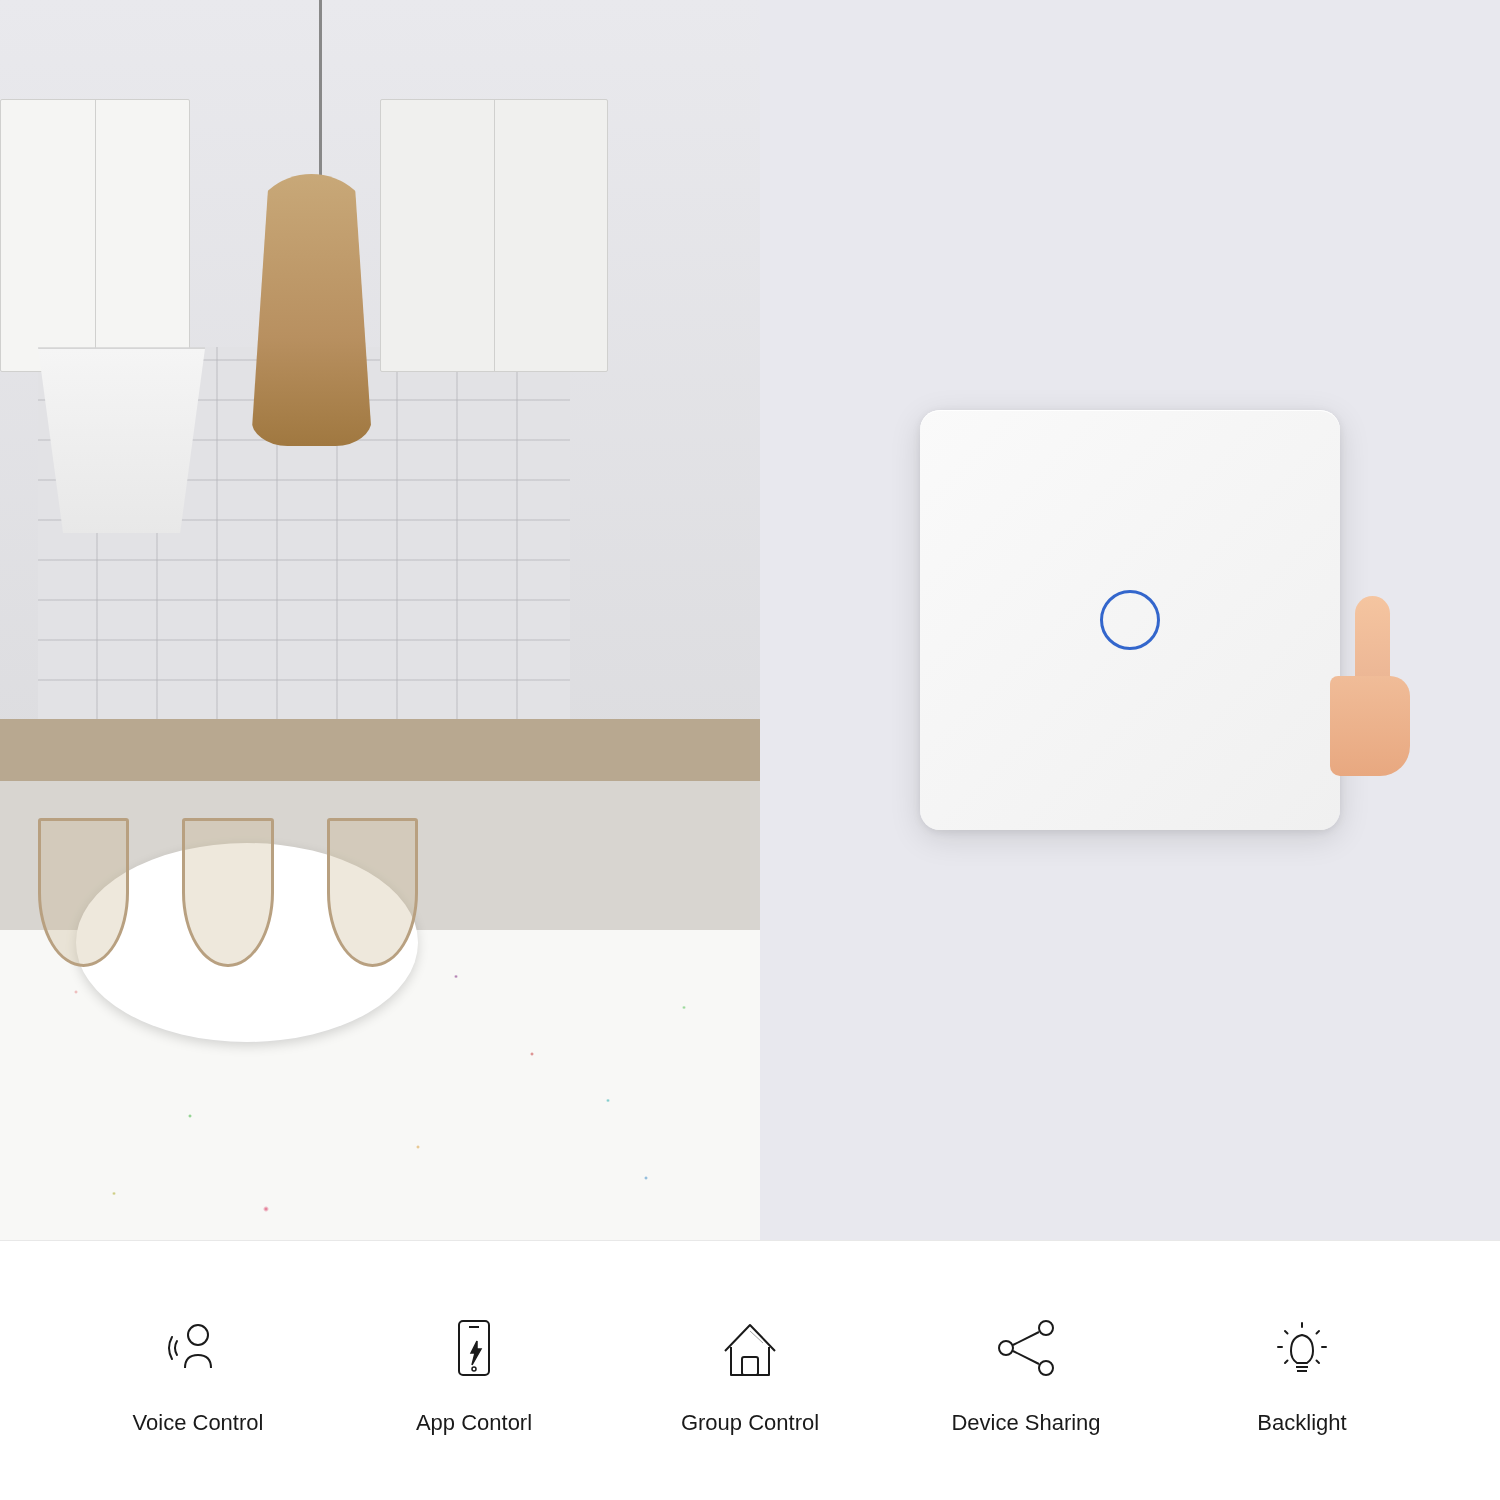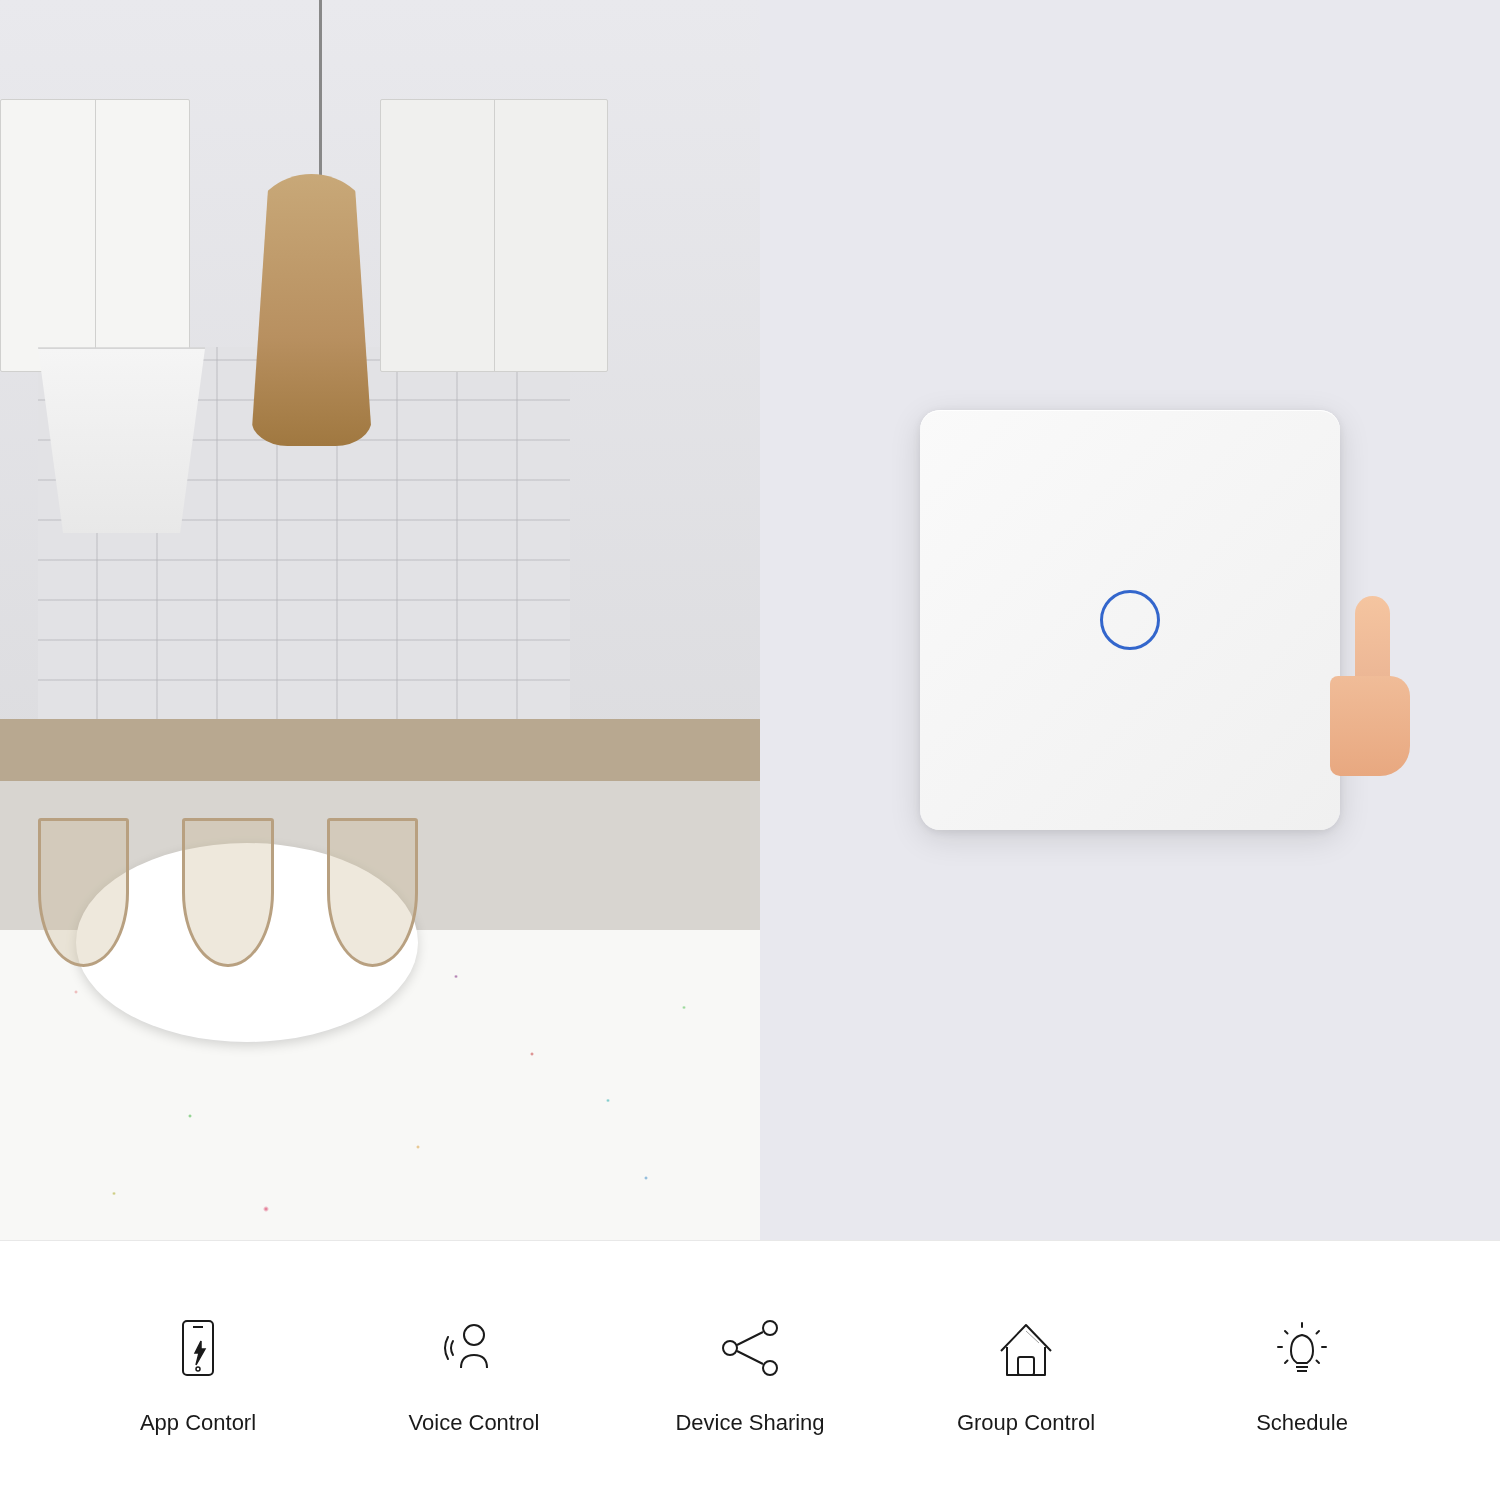--- a/index.html
+++ b/index.html
@@ -381,93 +381,93 @@
     </div>
 
   </div>
 
   <div class="features-section">
 
     <div class="feature-item">
       <div class="feature-icon">
         <svg viewBox="0 0 70 70">
 
-          <rect x="20" y="8" width="30" height="54" rx="4" ry="4" stroke="#1a1a1a" stroke-width="2" fill="none"></rect>
-
-          <line x1="30" y1="14" x2="40" y2="14" stroke="#1a1a1a" stroke-width="2"></line>
-
-          <path d="M38 28 L32 40 H36 L33 52 L42 36 H38 Z" stroke="#1a1a1a" stroke-width="1.5" fill="#1a1a1a"></path>
-
-          <circle cx="35" cy="56" r="2" stroke="#1a1a1a" stroke-width="1.5" fill="none"></circle>
+          <circle cx="35" cy="22" r="10" stroke="#1a1a1a" stroke-width="2" fill="none"></circle>
+
+          <path d="M22 55 Q22 42 35 42 Q48 42 48 55" stroke="#1a1a1a" stroke-width="2" fill="none"></path>
+
+          <path d="M14 28 Q10 35 14 42" stroke="#1a1a1a" stroke-width="2" fill="none" stroke-linecap="round"></path>
+          <path d="M9 24 Q3 35 9 46" stroke="#1a1a1a" stroke-width="2" fill="none" stroke-linecap="round"></path>
         </svg>
       </div>
-      <span class="feature-label">App Contorl</span>
+      <span class="feature-label">Voice Control</span>
     </div>
 
     <div class="feature-item">
       <div class="feature-icon">
         <svg viewBox="0 0 70 70">
 
-          <circle cx="35" cy="22" r="10" stroke="#1a1a1a" stroke-width="2" fill="none"></circle>
-
-          <path d="M22 55 Q22 42 35 42 Q48 42 48 55" stroke="#1a1a1a" stroke-width="2" fill="none"></path>
-
-          <path d="M14 28 Q10 35 14 42" stroke="#1a1a1a" stroke-width="2" fill="none" stroke-linecap="round"></path>
-          <path d="M9 24 Q3 35 9 46" stroke="#1a1a1a" stroke-width="2" fill="none" stroke-linecap="round"></path>
+          <rect x="20" y="8" width="30" height="54" rx="4" ry="4" stroke="#1a1a1a" stroke-width="2" fill="none"></rect>
+
+          <line x1="30" y1="14" x2="40" y2="14" stroke="#1a1a1a" stroke-width="2"></line>
+
+          <path d="M38 28 L32 40 H36 L33 52 L42 36 H38 Z" stroke="#1a1a1a" stroke-width="1.5" fill="#1a1a1a"></path>
+
+          <circle cx="35" cy="56" r="2" stroke="#1a1a1a" stroke-width="1.5" fill="none"></circle>
         </svg>
       </div>
-      <span class="feature-label">Voice Control</span>
-    </div>
-
+      <span class="feature-label">App Contorl</span>
+    </div>
+
+
+    <div class="feature-item">
+      <div class="feature-icon">
+        <svg viewBox="0 0 70 70">
+
+          <path d="M10 38 L35 12 L60 38" stroke="#1a1a1a" stroke-width="2" fill="none" stroke-linejoin="round"></path>
+          <path d="M16 34 L16 62 L54 62 L54 34" stroke="#1a1a1a" stroke-width="2" fill="none" stroke-linejoin="round"></path>
+
+          <rect x="27" y="44" width="16" height="18" rx="2" stroke="#1a1a1a" stroke-width="2" fill="none"></rect>
+
+          <path d="M35 18 L48 30" stroke="#1a1a1a" stroke-width="1" fill="none" opacity="0.4"></path>
+        </svg>
+      </div>
+      <span class="feature-label">Group Control</span>
+    </div>
 
     <div class="feature-item">
       <div class="feature-icon">
         <svg viewBox="0 0 70 70">
 
           <circle cx="55" cy="15" r="7" stroke="#1a1a1a" stroke-width="2" fill="none"></circle>
           <circle cx="15" cy="35" r="7" stroke="#1a1a1a" stroke-width="2" fill="none"></circle>
           <circle cx="55" cy="55" r="7" stroke="#1a1a1a" stroke-width="2" fill="none"></circle>
           <line x1="22" y1="32" x2="48" y2="19" stroke="#1a1a1a" stroke-width="2"></line>
           <line x1="22" y1="38" x2="48" y2="51" stroke="#1a1a1a" stroke-width="2"></line>
         </svg>
       </div>
       <span class="feature-label">Device Sharing</span>
-    </div>
-
-    <div class="feature-item">
-      <div class="feature-icon">
-        <svg viewBox="0 0 70 70">
-
-          <path d="M10 38 L35 12 L60 38" stroke="#1a1a1a" stroke-width="2" fill="none" stroke-linejoin="round"></path>
-          <path d="M16 34 L16 62 L54 62 L54 34" stroke="#1a1a1a" stroke-width="2" fill="none" stroke-linejoin="round"></path>
-
-          <rect x="27" y="44" width="16" height="18" rx="2" stroke="#1a1a1a" stroke-width="2" fill="none"></rect>
-
-          <path d="M35 18 L48 30" stroke="#1a1a1a" stroke-width="1" fill="none" opacity="0.4"></path>
-        </svg>
-      </div>
-      <span class="feature-label">Group Control</span>
     </div>
 
     <div class="feature-item">
       <div class="feature-icon">
         <svg viewBox="0 0 70 70">
 
           <path d="M24 38 Q24 24 35 22 Q46 24 46 38 Q46 46 40 50 L30 50 Q24 46 24 38 Z" stroke="#1a1a1a" stroke-width="2" fill="none"></path>
 
           <line x1="29" y1="54" x2="41" y2="54" stroke="#1a1a1a" stroke-width="2"></line>
           <line x1="30" y1="58" x2="40" y2="58" stroke="#1a1a1a" stroke-width="2"></line>
 
           <line x1="35" y1="10" x2="35" y2="14" stroke="#1a1a1a" stroke-width="2" stroke-linecap="round"></line>
           <line x1="52" y1="18" x2="49.5" y2="20.5" stroke="#1a1a1a" stroke-width="2" stroke-linecap="round"></line>
           <line x1="59" y1="34" x2="55" y2="34" stroke="#1a1a1a" stroke-width="2" stroke-linecap="round"></line>
           <line x1="18" y1="18" x2="20.5" y2="20.5" stroke="#1a1a1a" stroke-width="2" stroke-linecap="round"></line>
           <line x1="11" y1="34" x2="15" y2="34" stroke="#1a1a1a" stroke-width="2" stroke-linecap="round"></line>
           <line x1="52" y1="50" x2="49.5" y2="47.5" stroke="#1a1a1a" stroke-width="2" stroke-linecap="round"></line>
           <line x1="18" y1="50" x2="20.5" y2="47.5" stroke="#1a1a1a" stroke-width="2" stroke-linecap="round"></line>
         </svg>
       </div>
-      <span class="feature-label">Schedule</span>
+      <span class="feature-label">Backlight</span>
     </div>
 
   </div>
 
 </div>
 
 </body></html>

